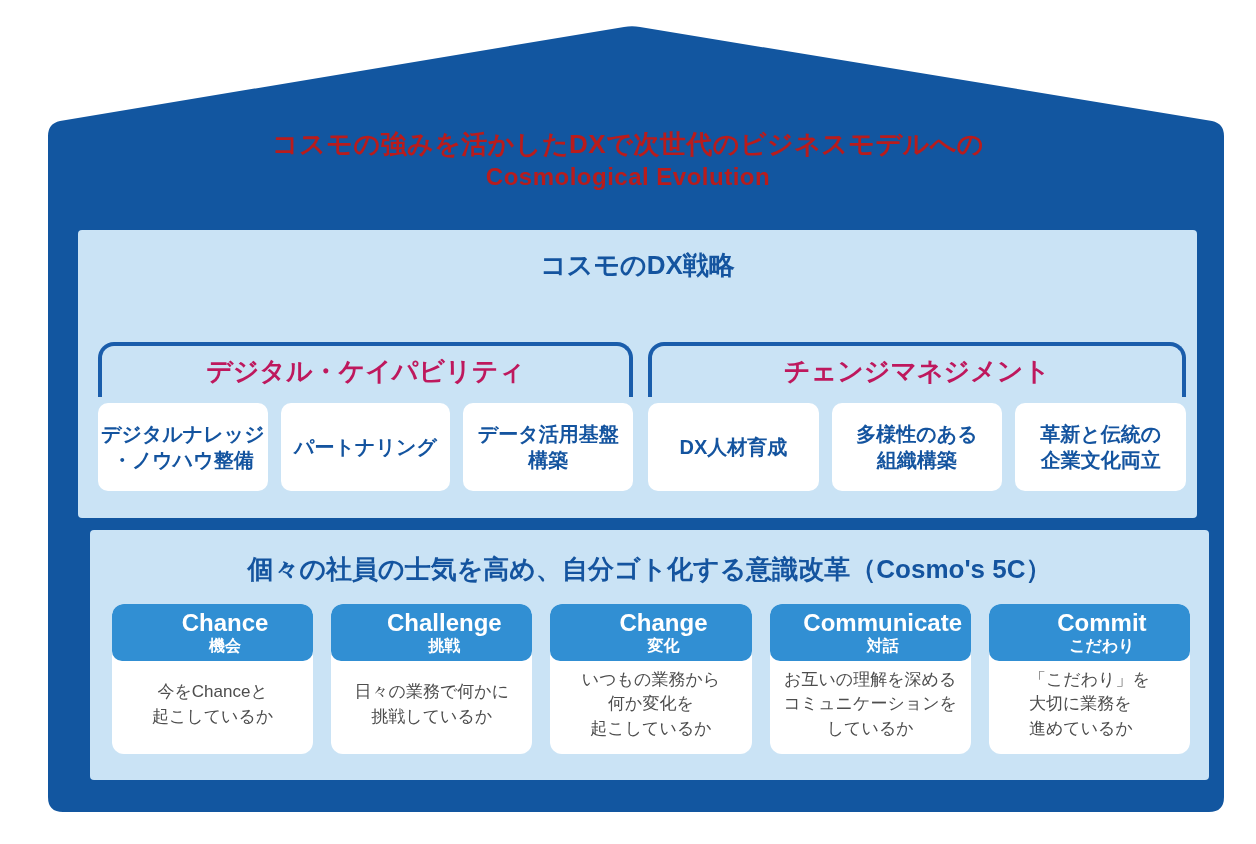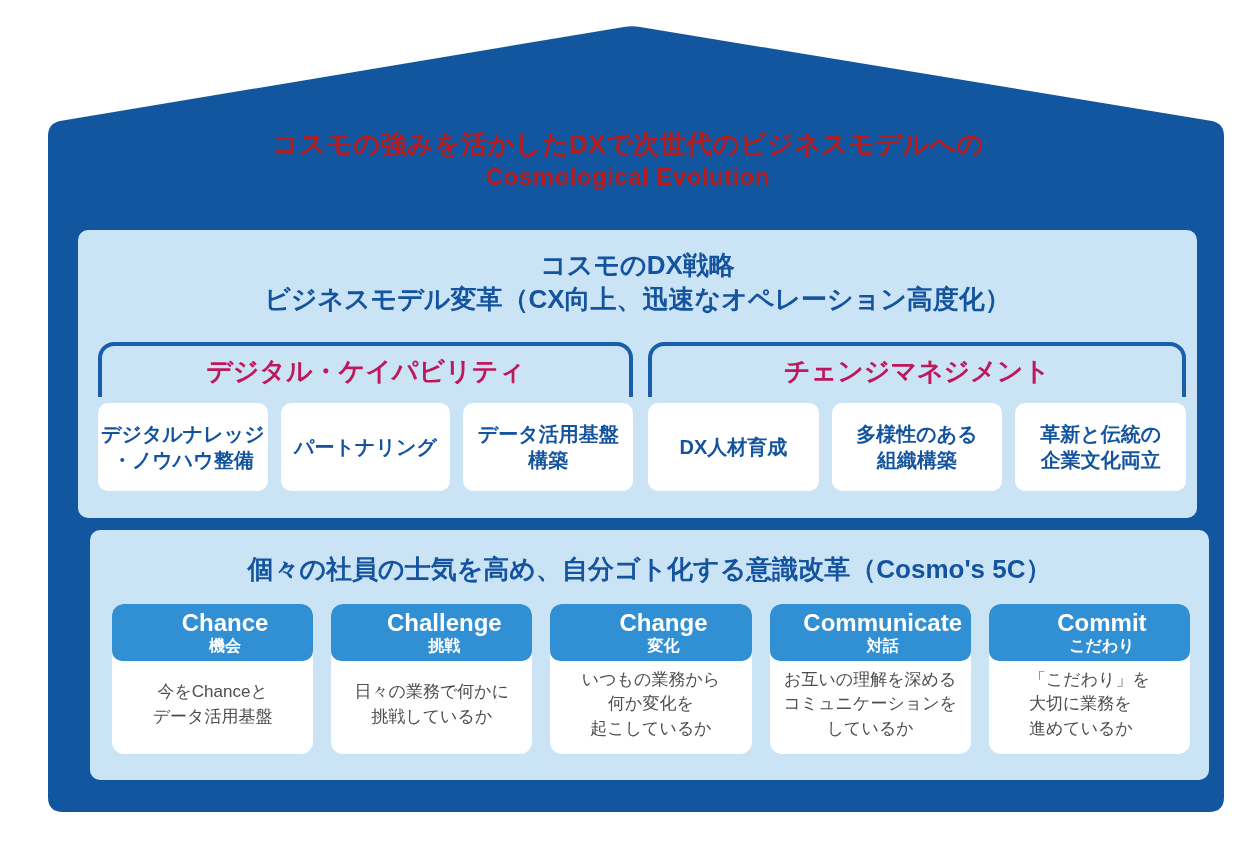--- a/index.html
+++ b/index.html
@@ -8,21 +8,21 @@
   .house-svg{position:absolute;left:0;top:0;width:1256px;height:844px;}
   .abs{position:absolute;}
   .prewrap{white-space:pre-line;}
 
   
   .title-block{left:0;top:127px;width:1256px;text-align:center;color:#b91c1c;}
   .title-l1{font-size:26px;font-weight:bold;line-height:34px;letter-spacing:.5px;}
   .title-l2{font-size:24px;font-weight:bold;line-height:32px;letter-spacing:.5px;}
 
   
-  .panel{background:#cae3f5;border-radius:10px;}
+  .panel{background:#cae3f5;border-radius:4px;}
   .panel-1{left:78px;top:230px;width:1119px;height:288px;}
   .panel-2{left:90px;top:530px;width:1119px;height:250px;}
   .panel-heading{width:100%;text-align:center;color:#14549f;font-weight:bold;font-size:26px;line-height:34px;}
   .panel-1 .panel-heading{padding-top:18px;}
   .panel-2 .panel-heading{padding-top:22px;}
 
   
   .bracket{position:absolute;top:112px;height:55px;border:4px solid #1a5dab;border-bottom:none;
            border-radius:16px 16px 0 0;box-sizing:border-box;
            display:flex;align-items:center;justify-content:center;}
@@ -58,21 +58,20 @@
   </svg>
 
   <div class="abs title-block">
     <div class="title-l1">コスモの強みを活かしたDXで次世代のビジネスモデルへの</div>
     <div class="title-l2">Cosmological Evolution</div>
   </div>
 
   <div class="abs panel panel-1">
     <div class="panel-heading">
       <div>コスモのDX戦略</div>
-      <div>ビジネスモデル変革（CX向上、迅速なオペレーション高度化）</div>
     </div>
 
     <div class="bracket bracket-left">
       <div class="bracket-title">デジタル・ケイパビリティ</div>
     </div>
     <div class="bracket bracket-right">
       <div class="bracket-title">チェンジマネジメント</div>
     </div>
 
     <div class="items-row items-row-left">
@@ -95,21 +94,21 @@
     <div class="panel-heading">個々の社員の士気を高め、自分ゴト化する意識改革（Cosmo's 5C）</div>
 
     <div class="cards-row">
 
       <div class="card">
         <div class="card-header">
           <div class="card-en">Chance</div>
           <div class="card-jp">機会</div>
         </div>
         <div class="card-body prewrap">今をChanceと
-データ活用基盤</div>
+起こしているか</div>
       </div>
 
       <div class="card">
         <div class="card-header">
           <div class="card-en">Challenge</div>
           <div class="card-jp">挑戦</div>
         </div>
         <div class="card-body prewrap">日々の業務で何かに
 挑戦しているか</div>
       </div>

